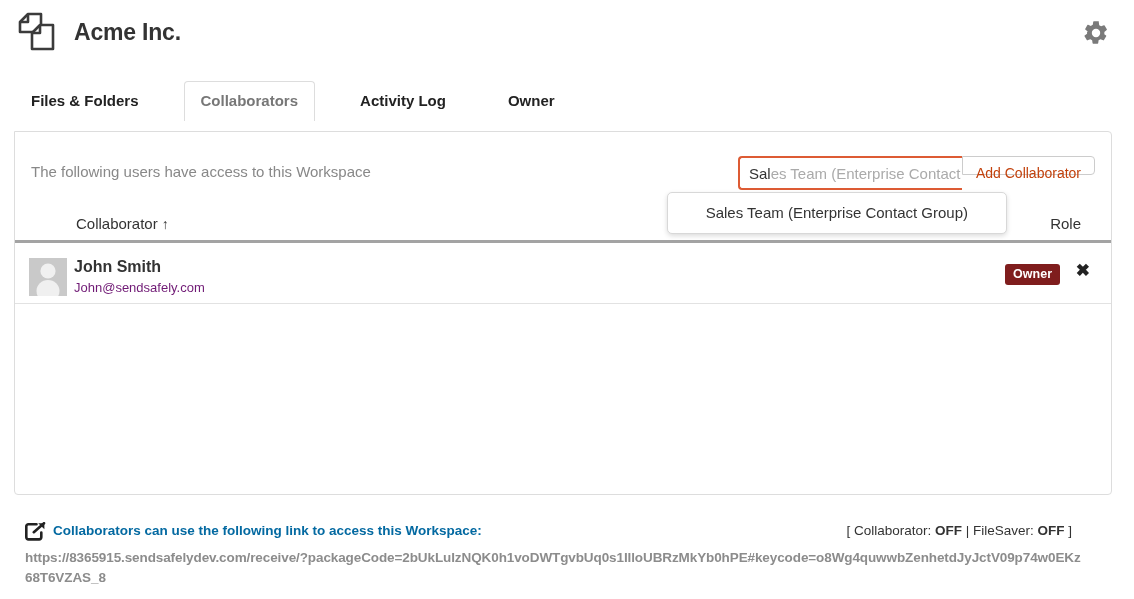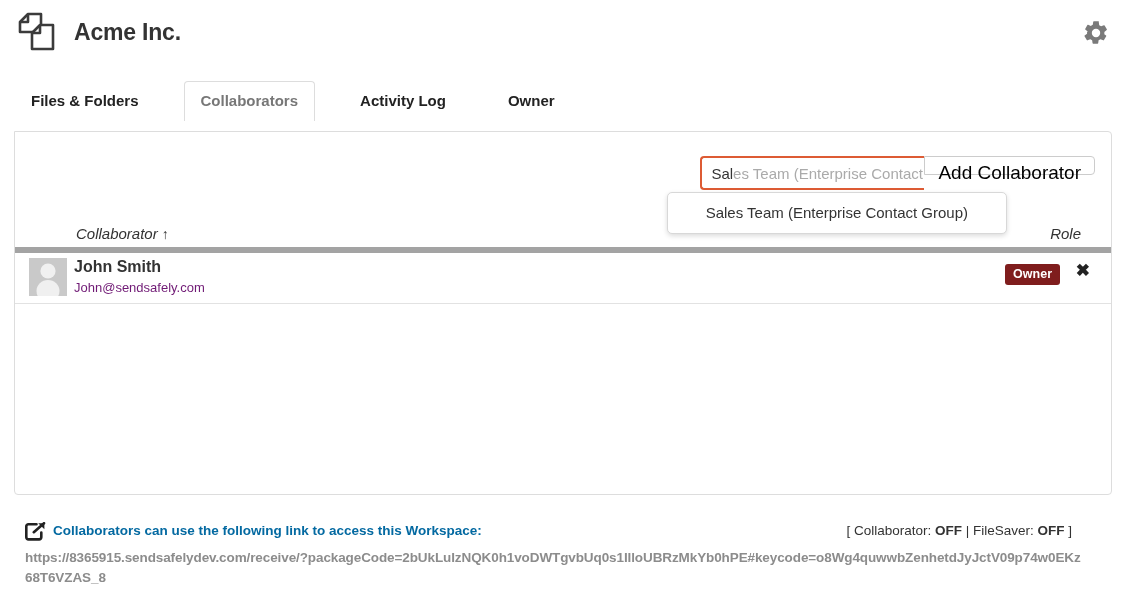--- a/index.html
+++ b/index.html
@@ -142,22 +142,22 @@
   }
   .ghost {
     color: #aaaaaa;
   }
   .add-btn {
     height: 19px;
     box-sizing: border-box;
     border: 1px solid #cccccc;
     border-radius: 0 4px 4px 0;
     background: #ffffff;
-    color: #000000;
-    font-size: 19px;
+    color: #c2410c;
+    font-size: 14px;
     font-family: "Liberation Sans", sans-serif;
     padding: 0 13px;
     cursor: pointer;
     line-height: 32px;
     white-space: nowrap;
   }
   .suggest-list {
     position: absolute;
     right: 127px;
     top: 192px;
@@ -174,26 +174,25 @@
     padding: 7px 22px;
     white-space: nowrap;
     cursor: pointer;
     line-height: 18px;
   }
 
   
   .table-head {
     position: absolute;
     left: 0;
-    top: 88px;
+    top: 78px;
     width: 100%;
     height: 33px;
-    border-bottom: 6px solid #a3a3a3;
+    border-bottom: 3px solid #a3a3a3;
     box-sizing: border-box;
-    font-style: italic;
   }
   .th-collab {
     position: absolute;
     left: 61px;
     top: 5px;
     font-size: 15px;
     color: #333333;
     cursor: pointer;
     white-space: nowrap;
   }
@@ -340,20 +339,21 @@
 <div class="tabs">
   <div class="tab">Files &amp; Folders</div>
   <div class="tab active">Collaborators</div>
   <div class="tab">Activity Log</div>
   <div class="tab">Owner</div>
 </div>
 
 <div class="panel">
 
   <div class="panel-top">
+    <div class="access-note">The following users have access to this Workspace</div>
 
     <div class="add-group">
       <div class="collab-input">
         <span class="typed">Sal</span>
           <span class="ghost">es Team (Enterprise Contact</span>
       </div>
       <button class="add-btn">Add Collaborator</button>
     </div>
   </div>
 

